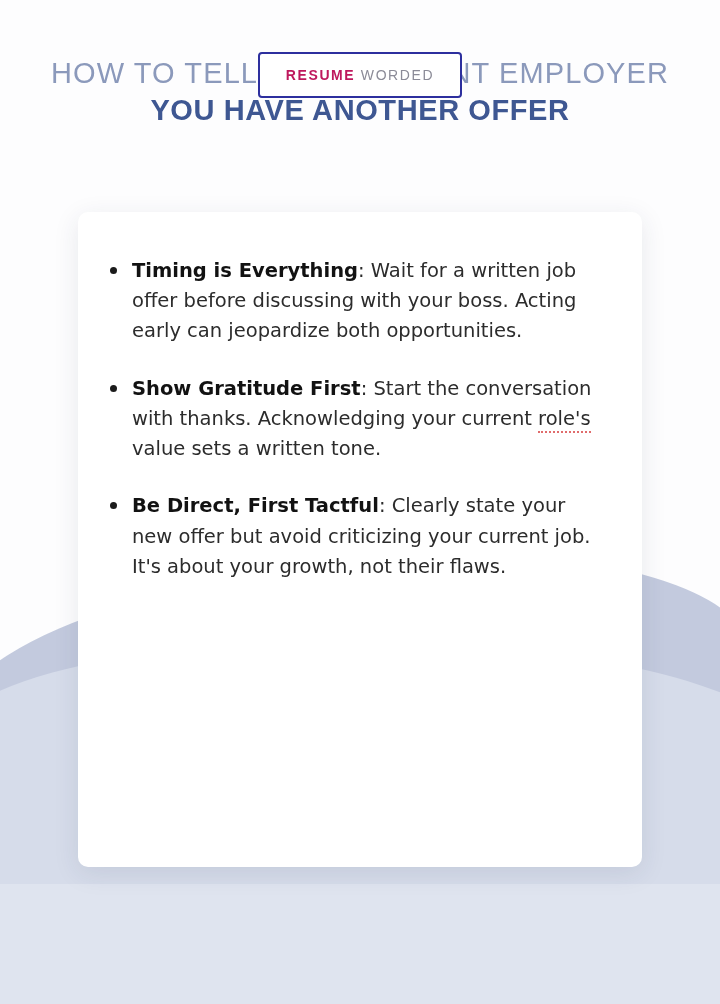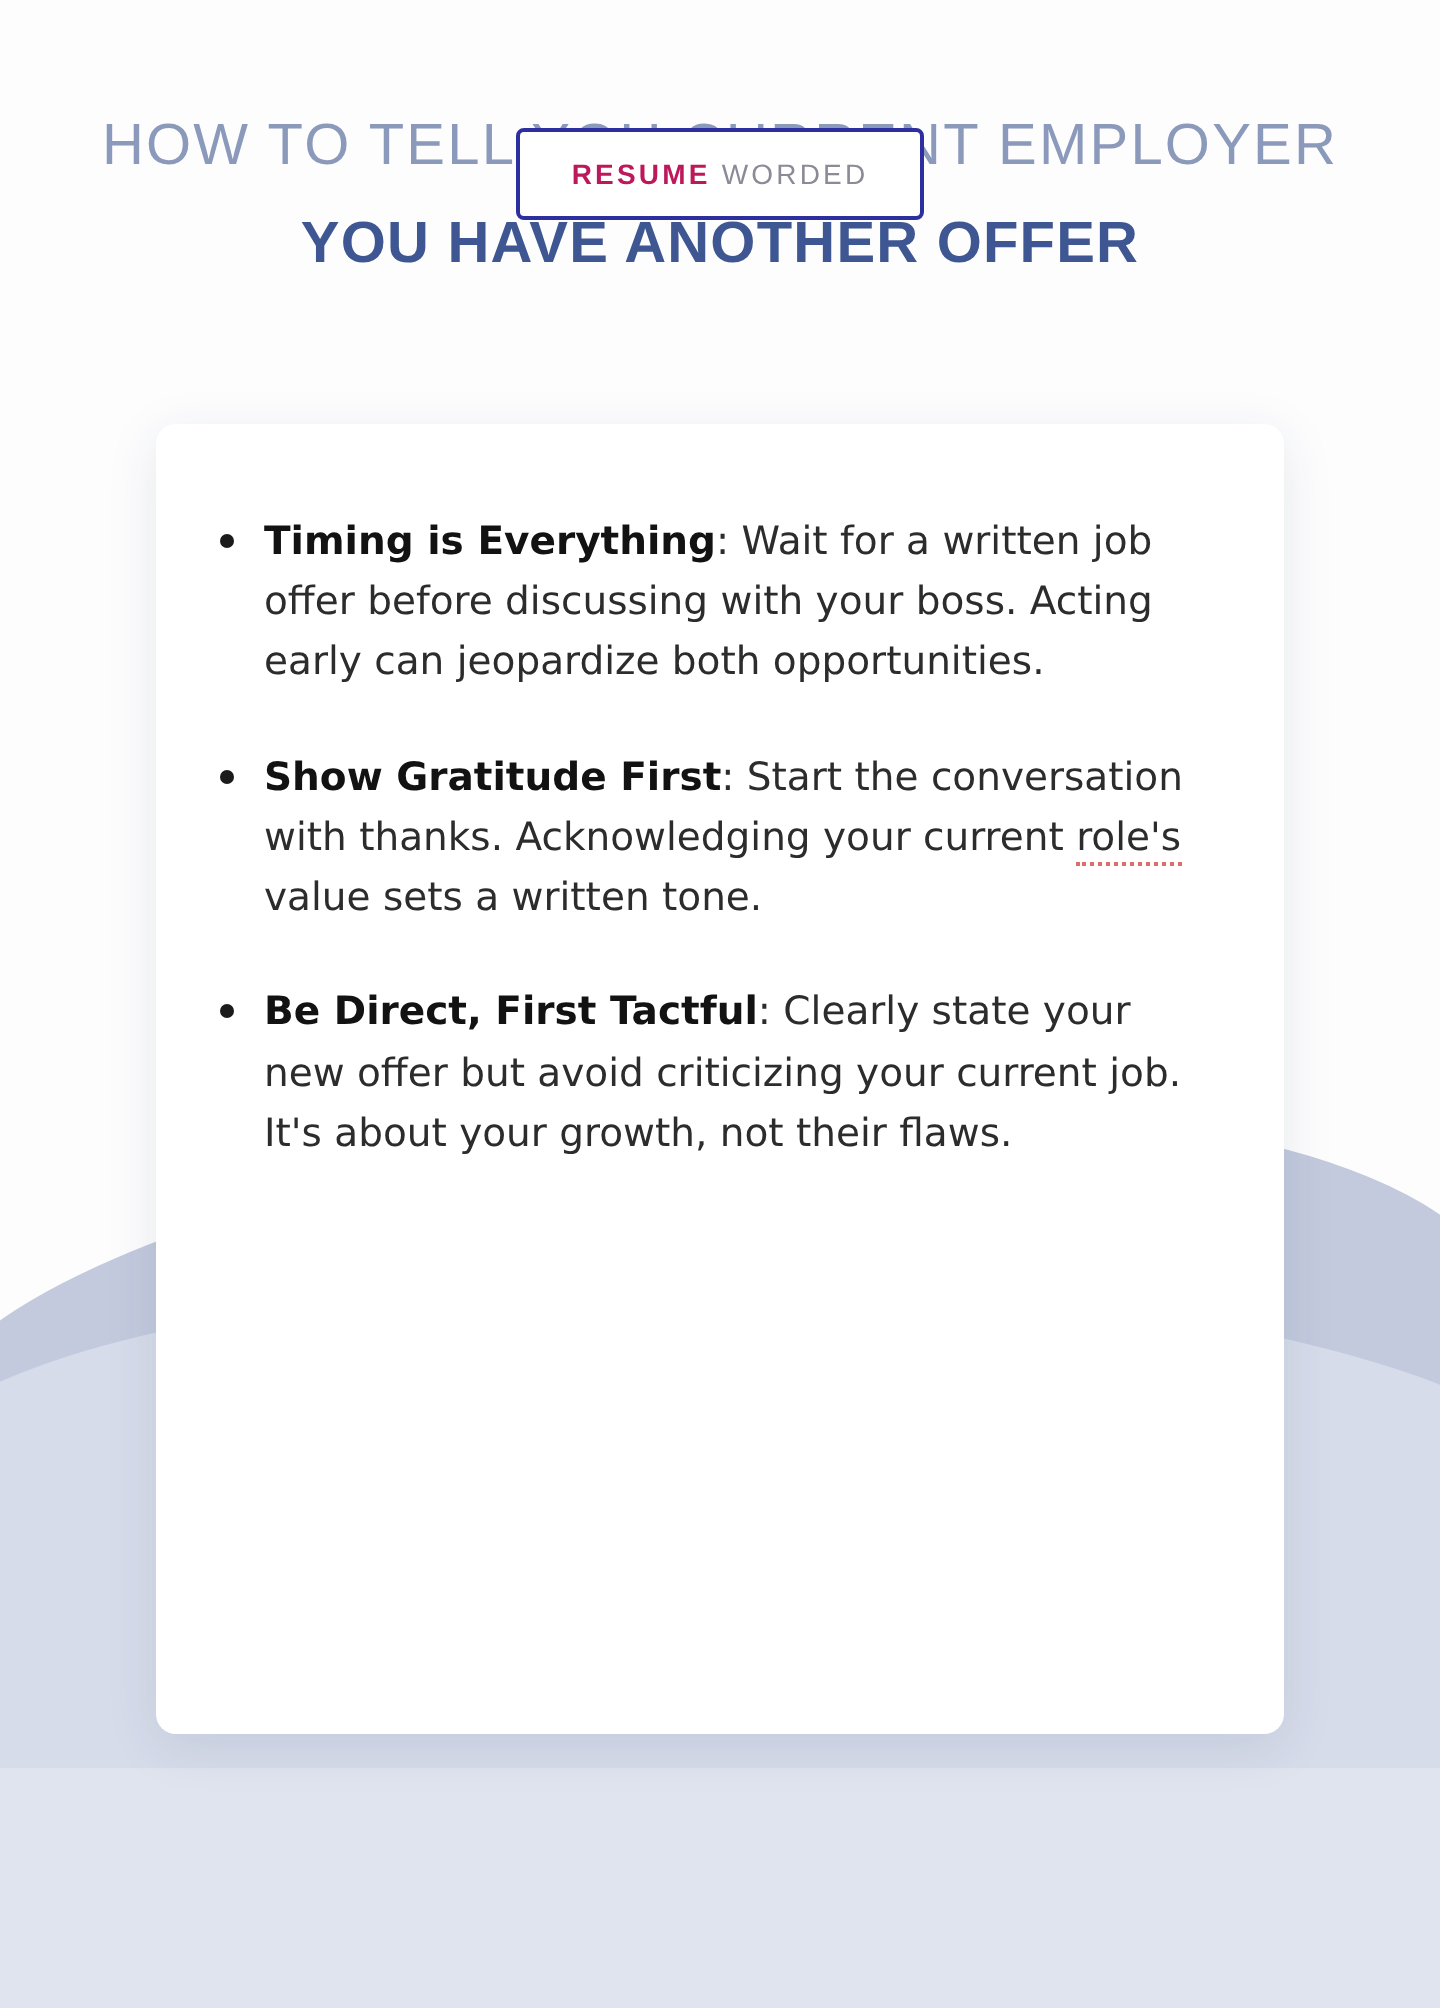--- a/index.html
+++ b/index.html
@@ -61,21 +61,21 @@
   }
   .title-line1 {
     font-size: 29px;
     letter-spacing: 1.1px;
     color: #8b99bb;
     font-weight: 400;
     text-transform: uppercase;
     line-height: 1.2;
   }
   .title-line2 {
-    margin-top: 14px;
+    margin-top: 2px;
     font-size: 29px;
     letter-spacing: 0.6px;
     color: #3e5792;
     font-weight: bold;
     text-transform: uppercase;
     line-height: 1.2;
   }
 
   .card {
     position: absolute;

